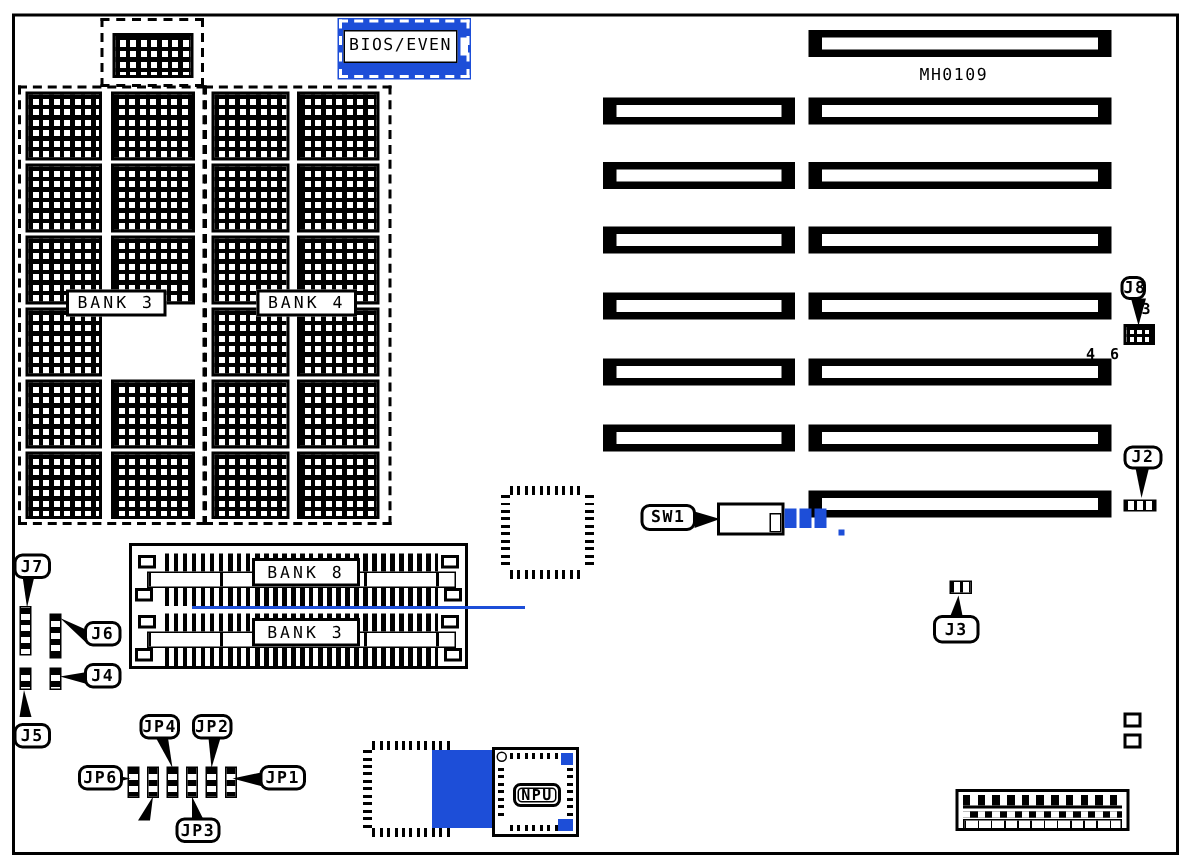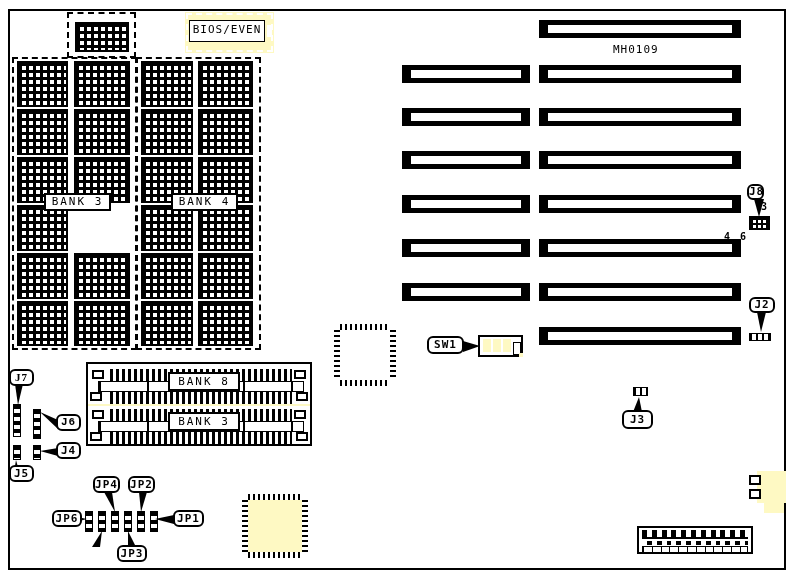--- a/index.html
+++ b/index.html
@@ -33,21 +33,21 @@
   .pinstrip{border:1px solid #000;background-color:#fff;
     background-image:repeating-linear-gradient(to bottom,#000 0 4px,#fff 4px 8px);}
   
   .teeth-h{background-image:repeating-linear-gradient(to right,#000 0 2px,transparent 2px 5px);}
   .teeth-v{background-image:repeating-linear-gradient(to bottom,#000 0 2px,transparent 2px 5px);}
   
   .simm-teeth{background-image:repeating-linear-gradient(to right,#000 0 3px,transparent 3px 6px);}
   .simm-bar{border:1px solid #000;
     background-image:repeating-linear-gradient(to right,#000 0 2px,transparent 2px 48px);}
   .latch{background:#fff;border:2px solid #000;}
-  .blackbody{background:#fef9c3;}
+  .blackbody{background:#1d4ed8;margin-left:40px;}
   .biosdash{border:2px dashed #fff;}
   .bioslabel{background:#fff;border:1px solid #000;text-align:center;
     font-size:11px;letter-spacing:1px;line-height:18px;white-space:nowrap;}
   .pintext{font-size:10px;font-weight:bold;letter-spacing:2px;z-index:6;}
   svg.tails{position:absolute;left:0;top:0;z-index:3;pointer-events:none;}
 </style>
 </head>
 <body>
 
 <div id="screen">
@@ -130,27 +130,27 @@
   <div class="abs pintext" style="left:761px;top:201px;">3</div>
   <div class="abs cellgrid" style="left:749px;top:216px;width:21px;height:14px;"></div>
   <div class="abs pintext" style="left:724px;top:231px;">4 6</div>
 
   <div class="abs callout" style="left:749px;top:297px;width:26px;height:16px;line-height:12px;">J2</div>
   <div class="abs cellgrid-sm" style="left:749px;top:333px;width:22px;height:8px;"></div>
 
   <div class="abs cellgrid-sm" style="left:633px;top:387px;width:15px;height:9px;"></div>
   <div class="abs callout" style="left:622px;top:410px;width:31px;height:19px;line-height:15px;">J3</div>
 
-  <div class="abs callout" style="left:9px;top:369px;width:25px;height:17px;line-height:13px;font-family:Liberation Serif, serif;">J7</div>
+  <div class="abs callout" style="left:9px;top:369px;width:25px;height:17px;line-height:13px;">J7</div>
   <div class="abs pinstrip" style="left:13px;top:404px;width:8px;height:33px;"></div>
-  <div class="abs callout" style="left:56px;top:414px;width:25px;height:17px;line-height:13px;font-family:Liberation Mono, monospace;">J6</div>
+  <div class="abs callout" style="left:56px;top:414px;width:25px;height:17px;line-height:13px;">J6</div>
   <div class="abs pinstrip" style="left:33px;top:409px;width:8px;height:30px;"></div>
   <div class="abs callout" style="left:56px;top:442px;width:25px;height:17px;line-height:13px;">J4</div>
   <div class="abs pinstrip" style="left:33px;top:445px;width:8px;height:15px;"></div>
-  <div class="abs callout" style="left:9px;top:465px;width:25px;height:17px;line-height:13px;">J5</div>
+  <div class="abs callout" style="left:9px;top:482px;width:25px;height:17px;line-height:13px;">J5</div>
   <div class="abs pinstrip" style="left:13px;top:445px;width:8px;height:15px;"></div>
 
   <div class="abs" style="left:86px;top:362px;width:226px;height:84px;border:2px solid #000;background:#fff;">
     <div class="abs simm-teeth" style="left:22px;top:5px;width:182px;height:12px;"></div>
     <div class="abs simm-bar" style="left:10px;top:17px;width:206px;height:11px;"></div>
     <div class="abs simm-teeth" style="left:22px;top:28px;width:182px;height:12px;"></div>
     <div class="abs blackbody" style="left:0;top:40px;width:222px;height:2px;"></div>
     <div class="abs simm-teeth" style="left:22px;top:45px;width:182px;height:12px;"></div>
     <div class="abs simm-bar" style="left:10px;top:57px;width:206px;height:11px;"></div>
     <div class="abs simm-teeth" style="left:22px;top:68px;width:182px;height:12px;"></div>
@@ -178,20 +178,33 @@
   <div class="abs callout" style="left:173px;top:510px;width:31px;height:17px;line-height:13px;">JP1</div>
   <div class="abs callout" style="left:81px;top:545px;width:29px;height:17px;line-height:13px;margin-top:37px;">JP5</div>
   <div class="abs callout" style="left:117px;top:545px;width:30px;height:17px;line-height:13px;">JP3</div>
 
   <div class="abs teeth-h" style="left:248px;top:494px;width:54px;height:6px;"></div>
   <div class="abs teeth-h" style="left:248px;top:552px;width:54px;height:6px;"></div>
   <div class="abs teeth-v" style="left:242px;top:500px;width:6px;height:52px;"></div>
   <div class="abs teeth-v" style="left:302px;top:500px;width:6px;height:52px;"></div>
   <div class="abs blackbody" style="left:248px;top:500px;width:54px;height:52px;"></div>
 
+  <div class="abs" style="left:328px;top:498px;width:58px;height:60px;border:2px solid #000;background:#fff;">
+    <div class="abs teeth-h" style="left:10px;top:2px;width:34px;height:4px;"></div>
+    <div class="abs teeth-h" style="left:10px;top:50px;width:34px;height:4px;"></div>
+    <div class="abs teeth-v" style="left:2px;top:12px;width:4px;height:32px;"></div>
+    <div class="abs teeth-v" style="left:48px;top:12px;width:4px;height:32px;"></div>
+    <div class="abs blackbody" style="right:2px;top:2px;width:8px;height:8px;"></div>
+    <div class="abs blackbody" style="left:2px;bottom:2px;width:8px;height:8px;"></div>
+    <div class="abs blackbody" style="right:2px;bottom:2px;width:8px;height:8px;"></div>
+    <div class="abs" style="left:1px;top:1px;width:7px;height:7px;border:1px solid #000;border-radius:50%;background:#fff;"></div>
+    <div class="abs" style="left:12px;top:22px;width:32px;height:16px;border:2px solid #000;border-radius:5px;background:#fff;">
+      <div class="abs" style="left:1px;top:1px;right:1px;bottom:1px;border:1px solid #000;border-radius:3px;text-align:center;font-size:10px;font-weight:bold;letter-spacing:1px;line-height:10px;">NPU</div>
+    </div>
+  </div>
 
   <div class="abs" style="left:637px;top:526px;width:116px;height:28px;border:2px solid #000;background:#fff;">
     <div class="abs" style="left:3px;top:2px;width:106px;height:9px;border-bottom:2px solid #000;background-image:repeating-linear-gradient(to right,#000 0 5px,transparent 5px 9.8px);"></div>
     <div class="abs" style="left:3px;top:13px;width:106px;height:4px;background-image:repeating-linear-gradient(to right,#fff 0 5px,#000 5px 9.8px);background-color:#000;"></div>
     <div class="abs" style="left:3px;top:18px;width:106px;height:7px;border:1px solid #000;background-image:repeating-linear-gradient(to right,#000 0 1px,transparent 1px 8.8px);"></div>
   </div>
 
   <div class="abs blackbody" style="left:757px;top:471px;width:29px;height:32px;"></div>
   <div class="abs blackbody" style="left:764px;top:503px;width:20px;height:10px;"></div>
   <div class="abs" style="left:749px;top:475px;width:12px;height:10px;border:2px solid #000;background:#fff;"></div>

